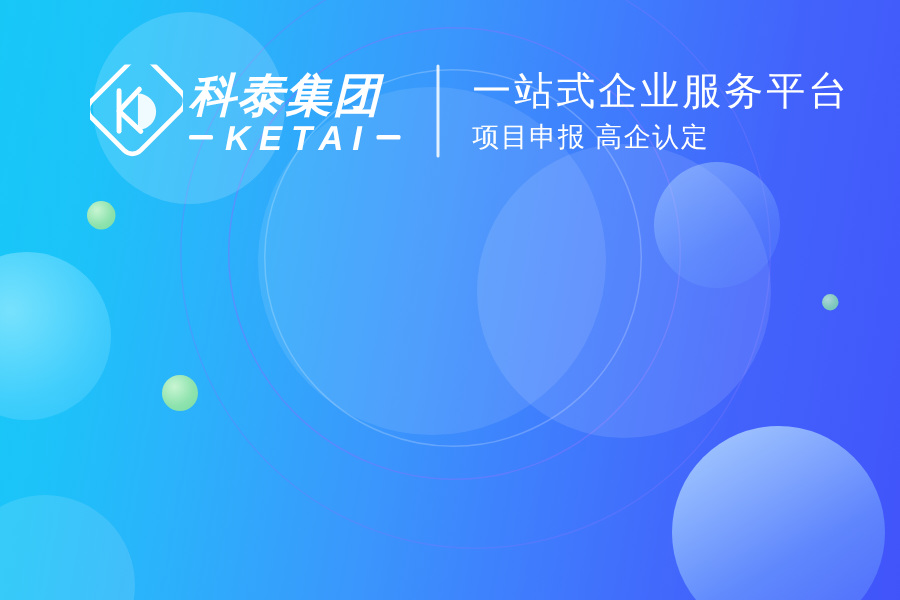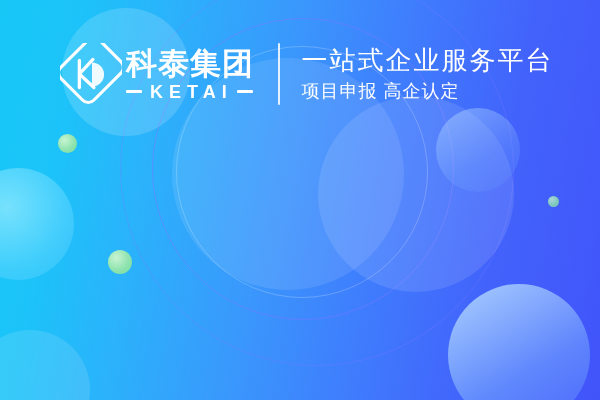--- a/index.html
+++ b/index.html
@@ -64,20 +64,21 @@
     position: absolute;
     left: 60px;
     top: 38px;
     display: flex;
     align-items: center;
     height: 72px;
   }
   .logo-lockup {
     display: flex;
     align-items: center;
+    font-style: italic;
   }
   .logo-mark {
     width: 62px;
     height: 62px;
     flex: 0 0 62px;
   }
   .logo-words {
     margin-left: 4px;
     display: flex;
     flex-direction: column;
@@ -99,21 +100,21 @@
   }
   .logo-dash {
     display: inline-block;
     width: 16px;
     height: 3px;
     background: #ffffff;
     border-radius: 1px;
   }
   .logo-en {
     color: #ffffff;
-    font-size: 18px;
+    font-size: 23px;
     line-height: 18px;
     font-weight: bold;
     letter-spacing: 6px;
     margin: 0 4px 0 8px;
   }
 
   .divider-v {
     width: 1.5px;
     height: 62px;
     background: rgba(255,255,255,0.85);

